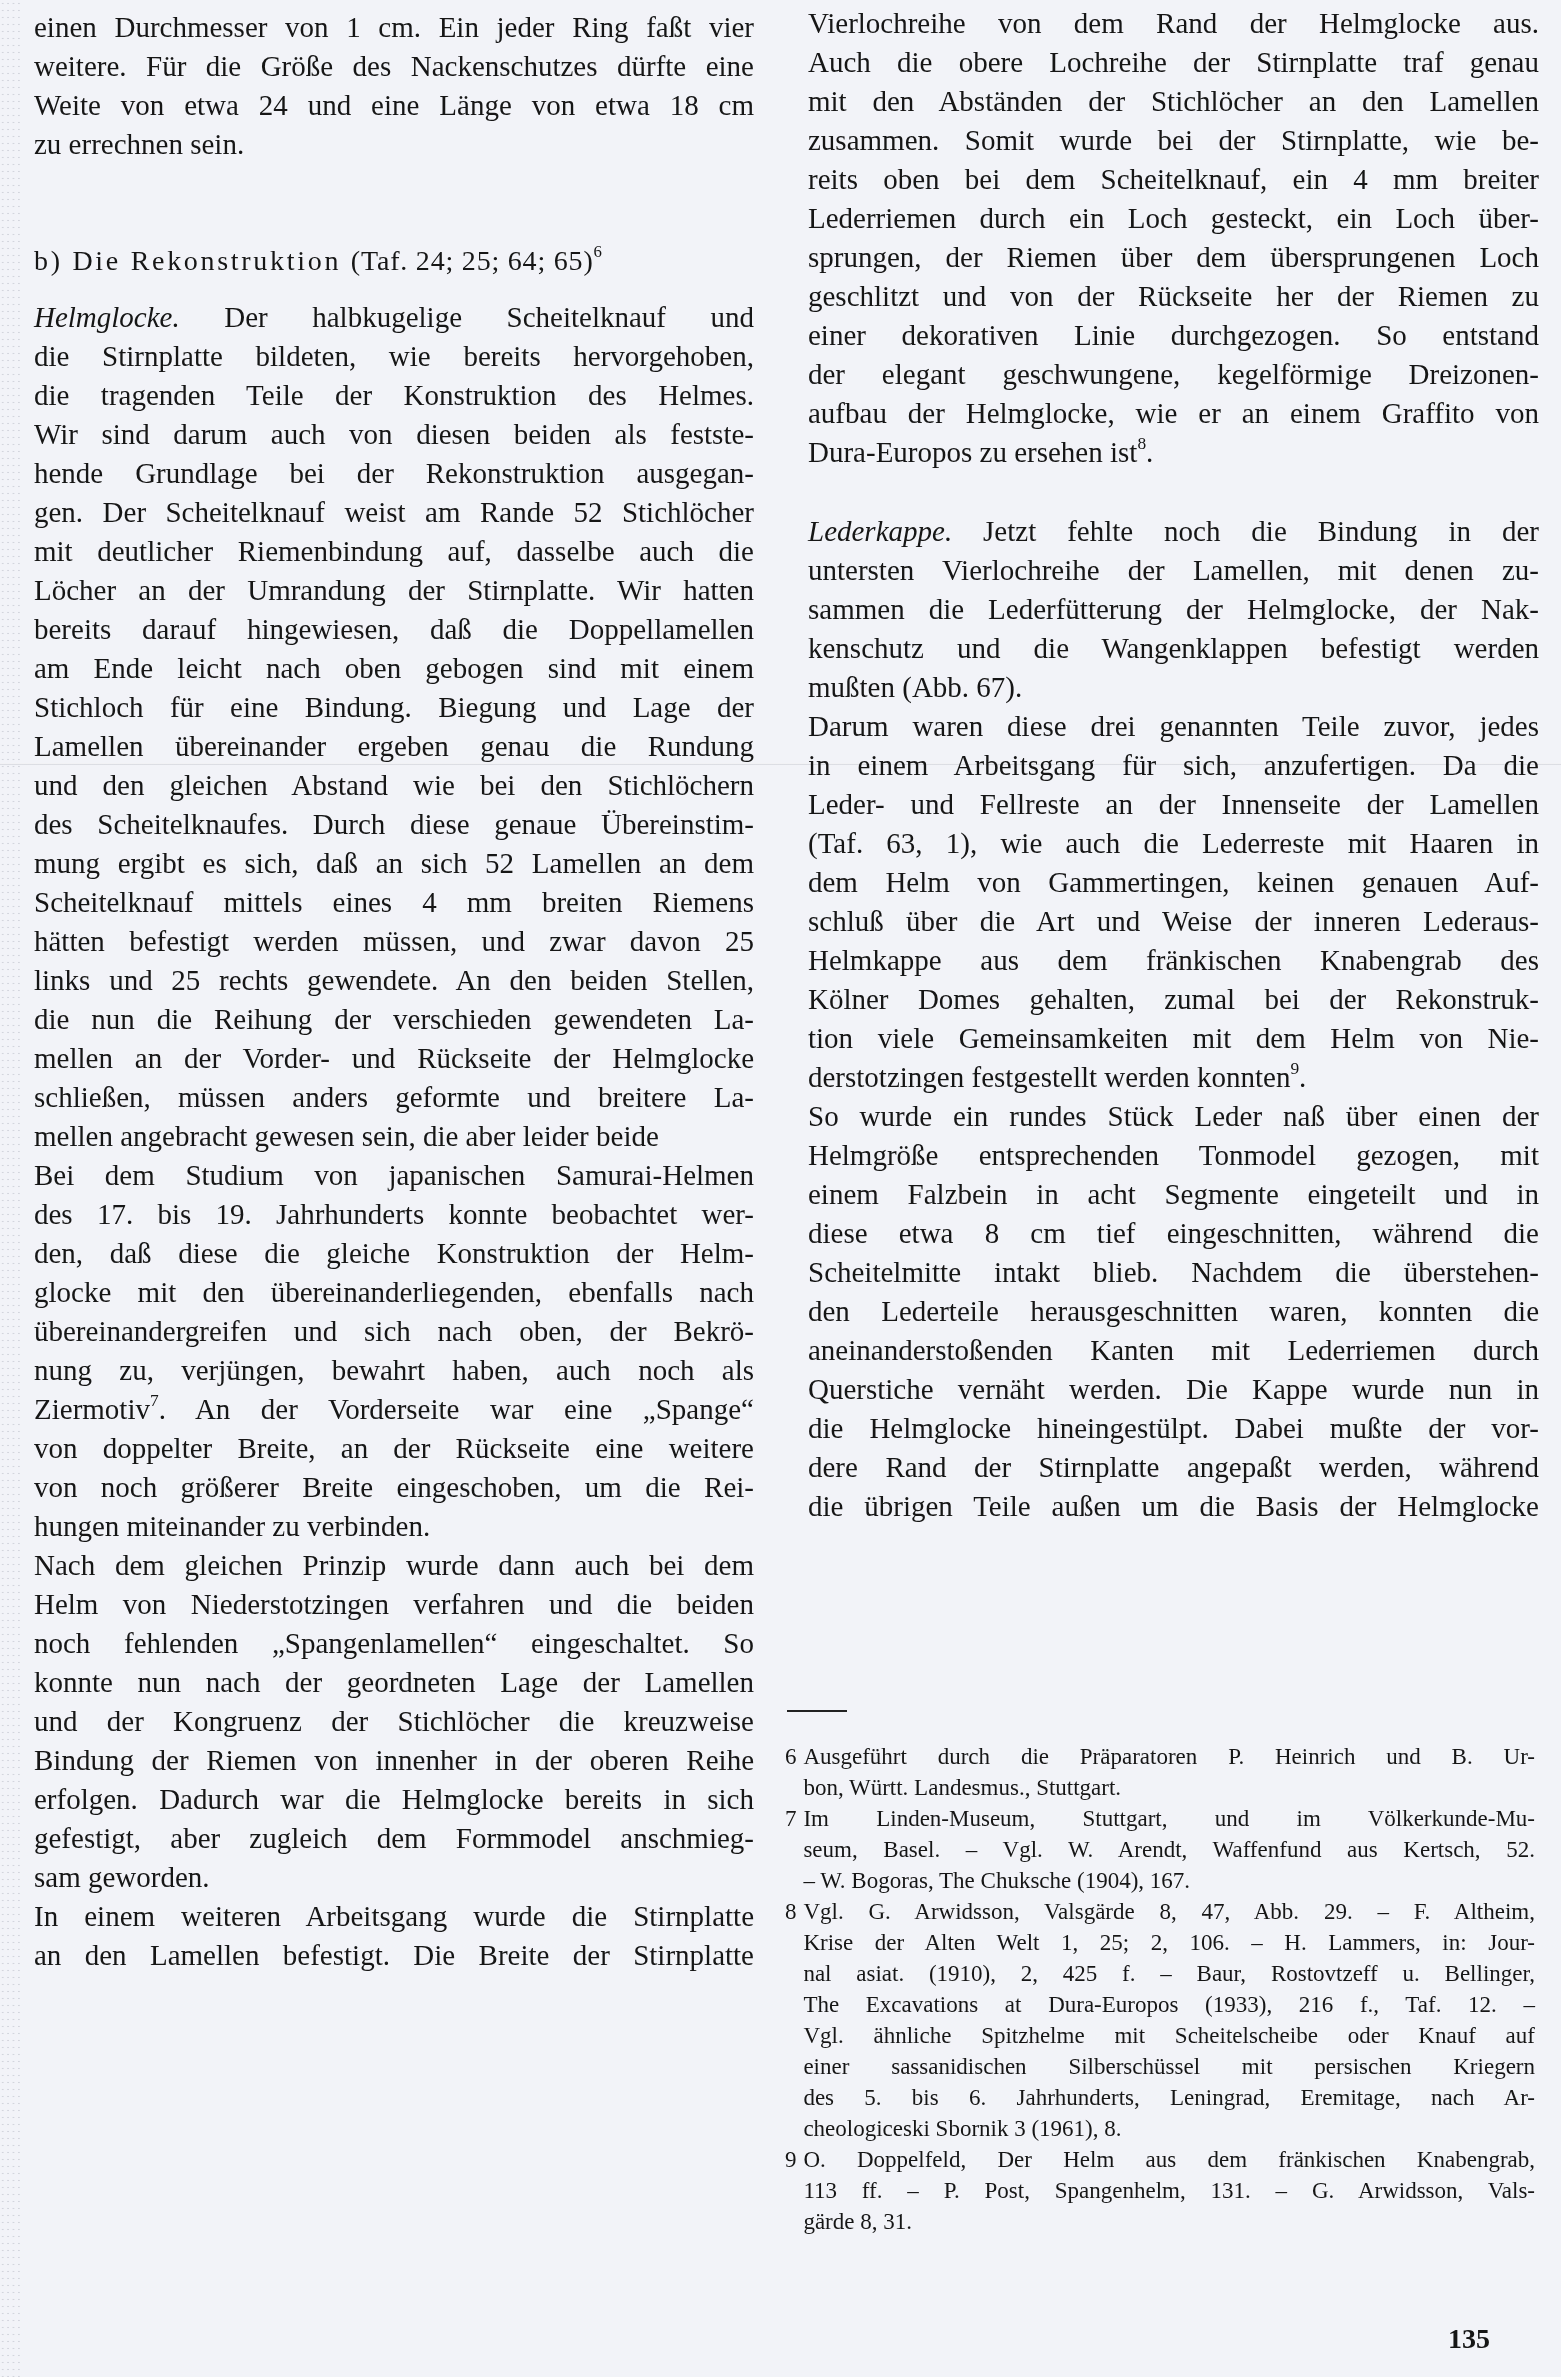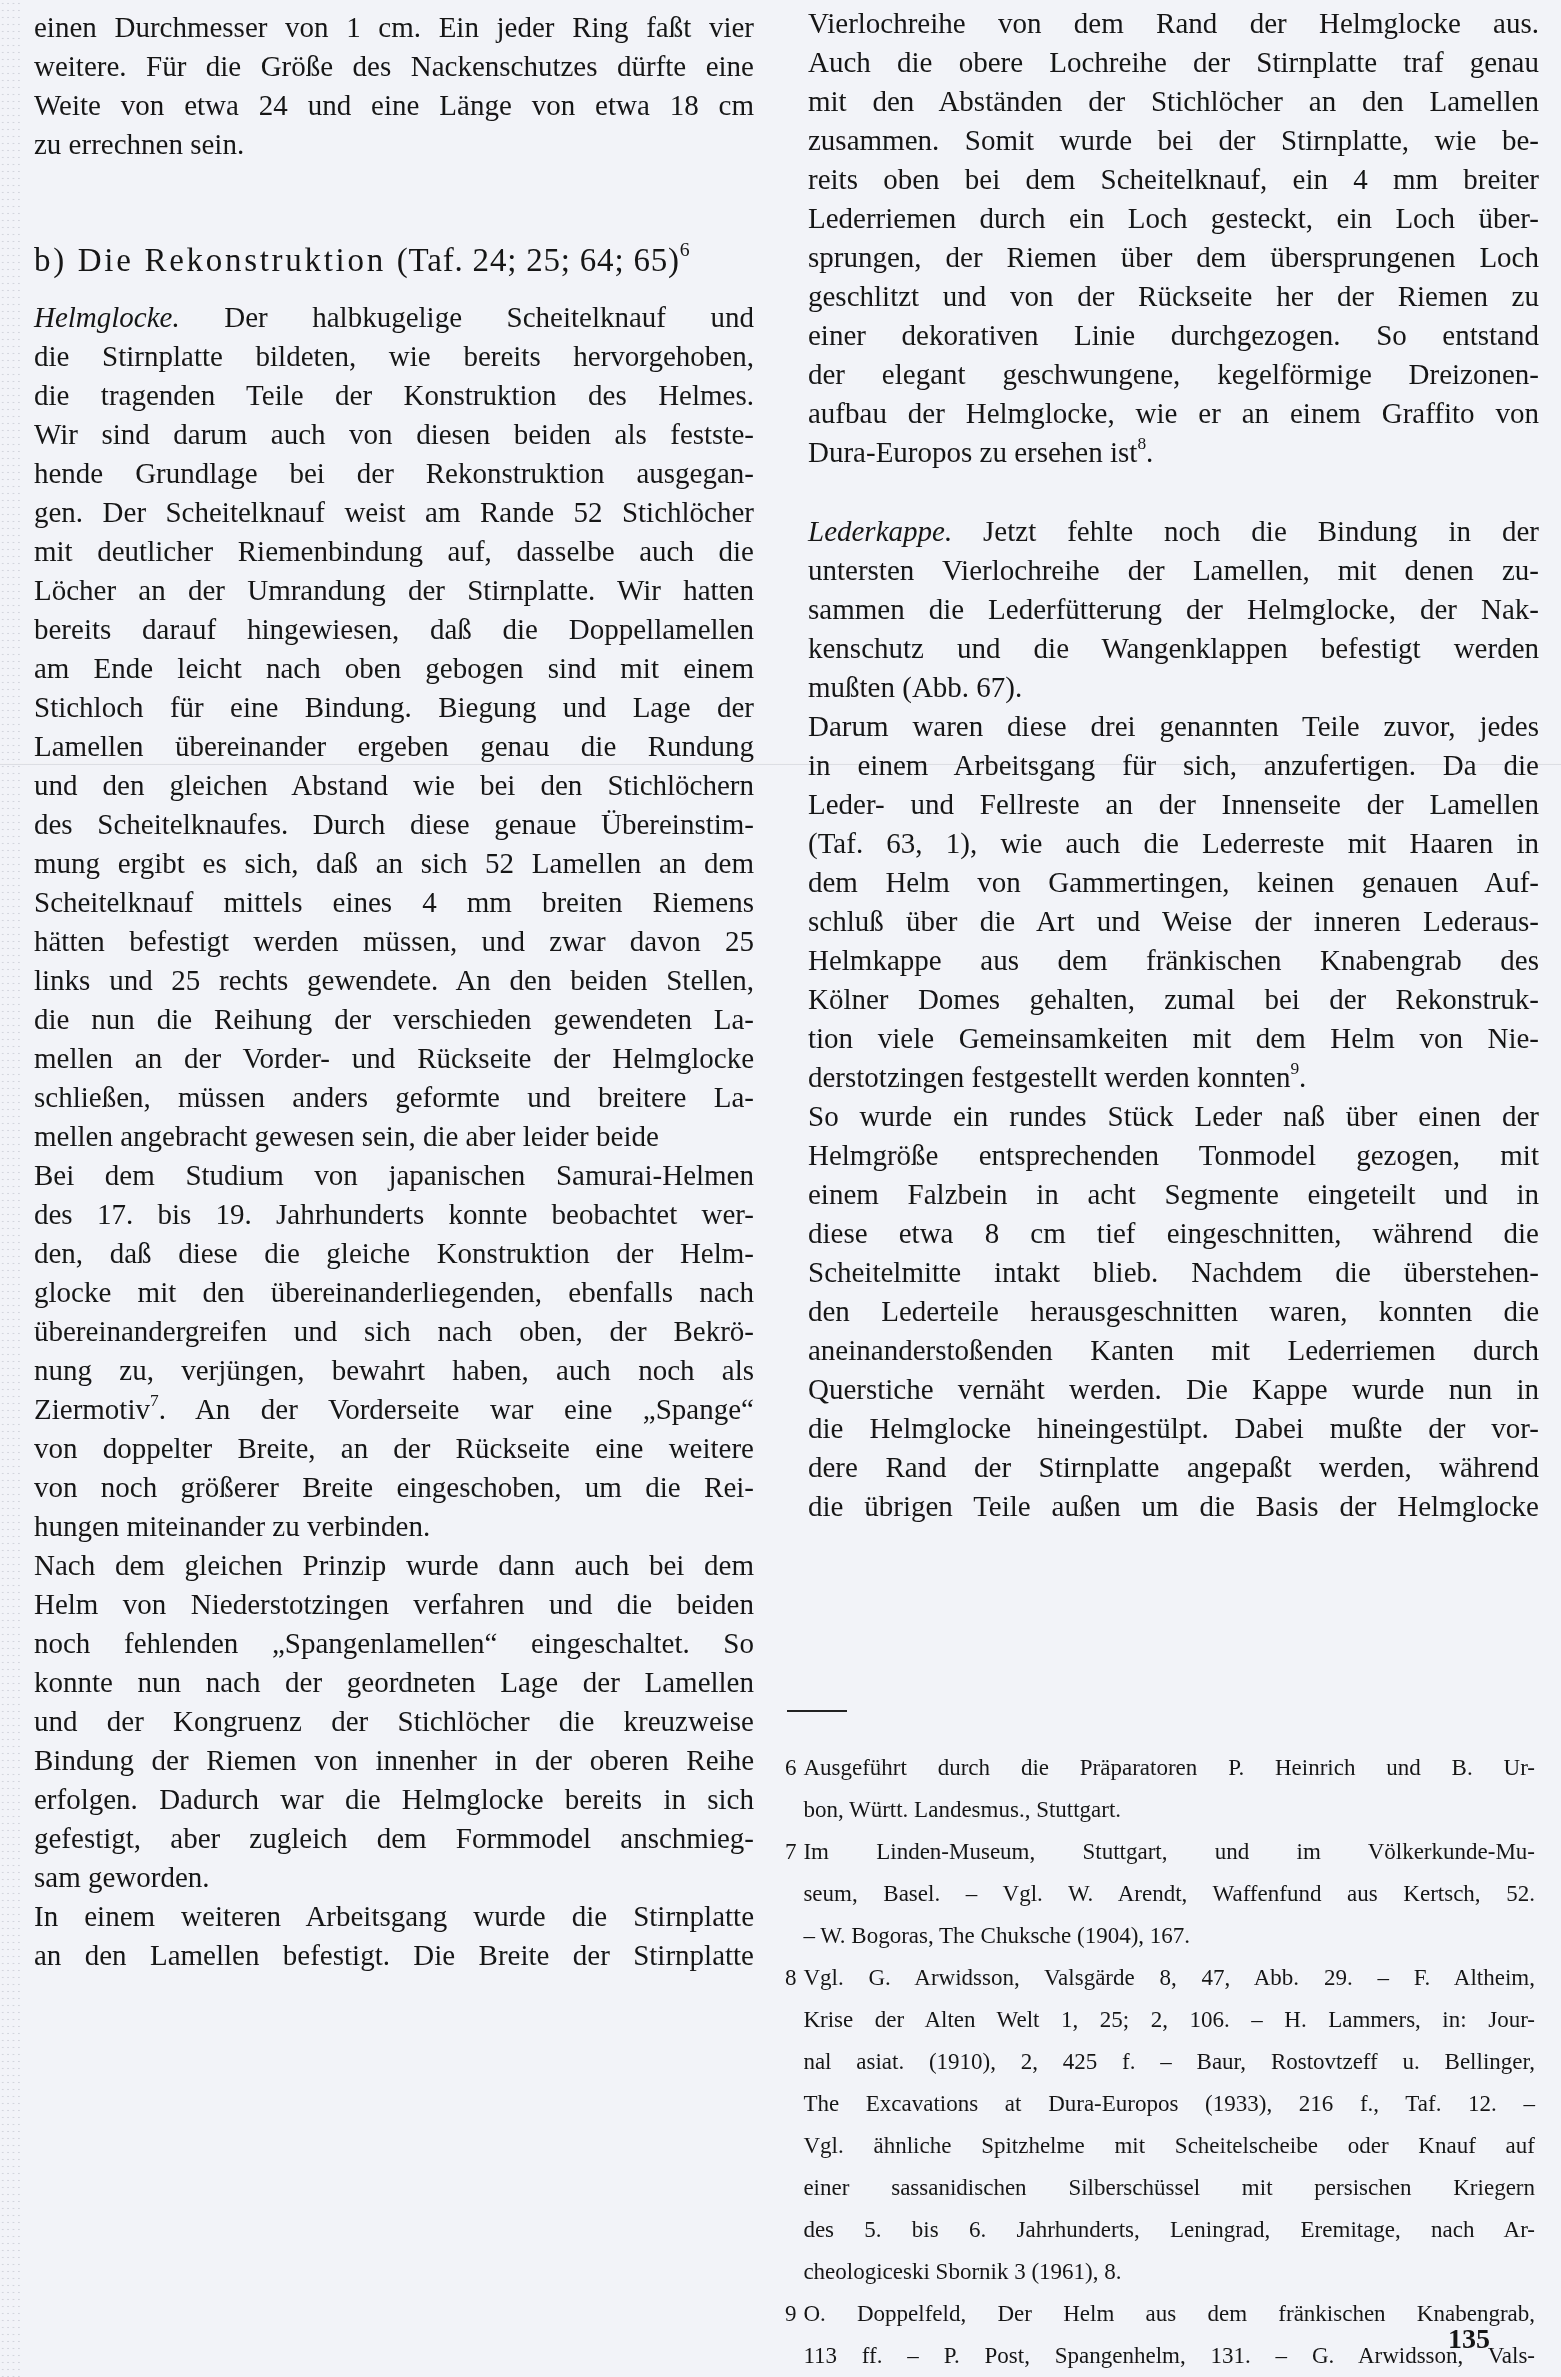--- a/index.html
+++ b/index.html
@@ -24,33 +24,33 @@
     font-family: "Liberation Serif", serif;
     font-size: 29px; line-height: 39px;
     text-align: justify; text-align-last: left;
   }
   .col-left { left: 34px; width: 720px; }
   .col-right { left: 808px; width: 731px; }
   .line { display: block; white-space: nowrap; height: 39px; text-align-last: justify; }
   .line.last { text-align-last: left; }
   .gap { display: block; }
   .heading {
-    letter-spacing: 2.7px; font-size: 33px;
+    letter-spacing: 2.7px; font-size: 28px;
   }
   .heading .nums { letter-spacing: 0.8px; }
   i { font-style: italic; }
   sup { font-size: 60%; vertical-align: 0.75em; line-height: 0; }
   .fn-rule { position: absolute; left: 787px; top: 1710px; width: 60px; height: 2.3px; background: #222; }
   .footnotes {
     position: absolute; left: 788px; top: 1741px; width: 747px;
     font-family: "Liberation Serif", serif; font-size: 23px; line-height: 31px;
   }
   .fn { position: relative; padding-left: 15.4px; }
   .fn-num { position: absolute; left: -3.1px; top: 0; }
-  .fn-line { display: block; white-space: nowrap; text-align-last: justify; text-align: justify; margin-top: 11px; }
+  .fn-line { display: block; white-space: nowrap; text-align-last: justify; text-align: justify; }
   .fn-line.last { text-align-last: left; }
   .page-number {
     position: absolute; left: 1448px; top: 2323px;
     font-family: "Liberation Serif", serif; font-weight: bold; font-size: 28px;
   }
 </style>
 </head>
 <body style="background: rgb(242, 243, 248); color: rgb(22, 22, 22);">
 
 <div class="speckle"></div>

